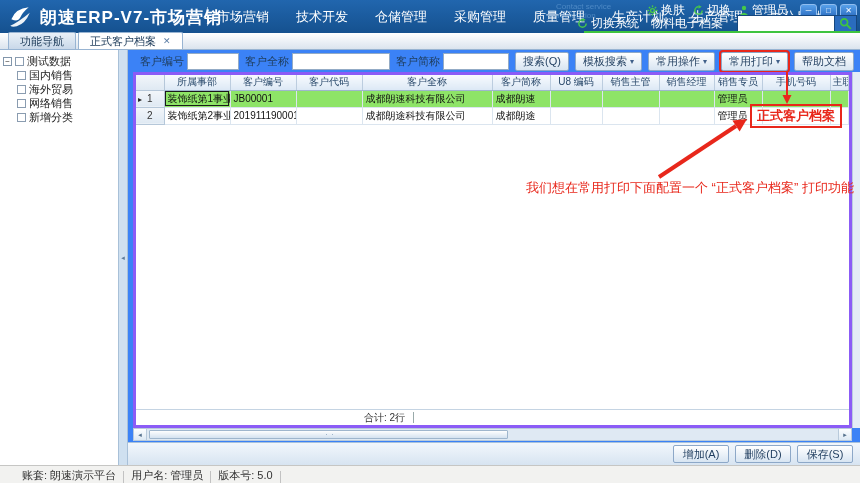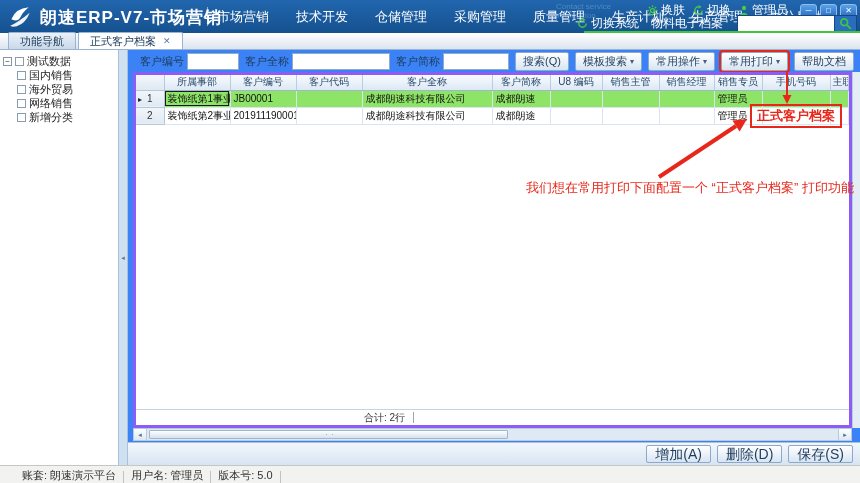--- a/index.html
+++ b/index.html
@@ -89,21 +89,21 @@
   .htrack{flex:1;position:relative;background:#dfe9f3}
   .hthumb{position:absolute;left:2px;top:1px;bottom:1px;width:52%;
           background:linear-gradient(#fefefe,#d4e2f0);border:1px solid #9fb6cd;border-radius:1px}
   .hthumb:after{content:"";position:absolute;left:50%;top:3px;bottom:3px;width:5px;margin-left:-3px;
           border-left:1px solid #9fb6cd;border-right:1px solid #9fb6cd}
 
   .btnbar{position:absolute;left:0;right:0;bottom:0;height:23px;background:linear-gradient(#f2f7fc,#d7e4f1);
           border-top:1px solid #aac2da;display:flex;align-items:center;justify-content:flex-end;
           padding-right:7px;gap:6px}
   .bbtn{height:18px;min-width:56px;border:1px solid #8da8c8;border-radius:2px;
-        background:linear-gradient(#ffffff,#d8e5f2);font-size:14px;color:#1e3c5e;padding:0 8px;white-space:nowrap}
+        background:linear-gradient(#ffffff,#d8e5f2);font-size:11px;color:#1e3c5e;padding:0 8px;white-space:nowrap}
 
   
   .statusbar{position:absolute;left:0;right:0;bottom:0;height:18px;background:#f2f2f0;border-top:1px solid #c6c6c4;
              display:flex;align-items:flex-end;font-size:11px;color:#333;padding-left:22px}
   .ssep{width:1px;height:12px;background:#c2c2c2;margin:0 7px}
 
   
   .ann-box{position:absolute;left:750px;top:104px;border:2px solid #e8271b;color:#e8271b;
            font-size:13px;font-weight:bold;padding:1px 5px;z-index:40;white-space:nowrap}
   .ann-note{position:absolute;left:526px;top:179px;color:#e8271b;font-size:13px;z-index:40;white-space:nowrap}

